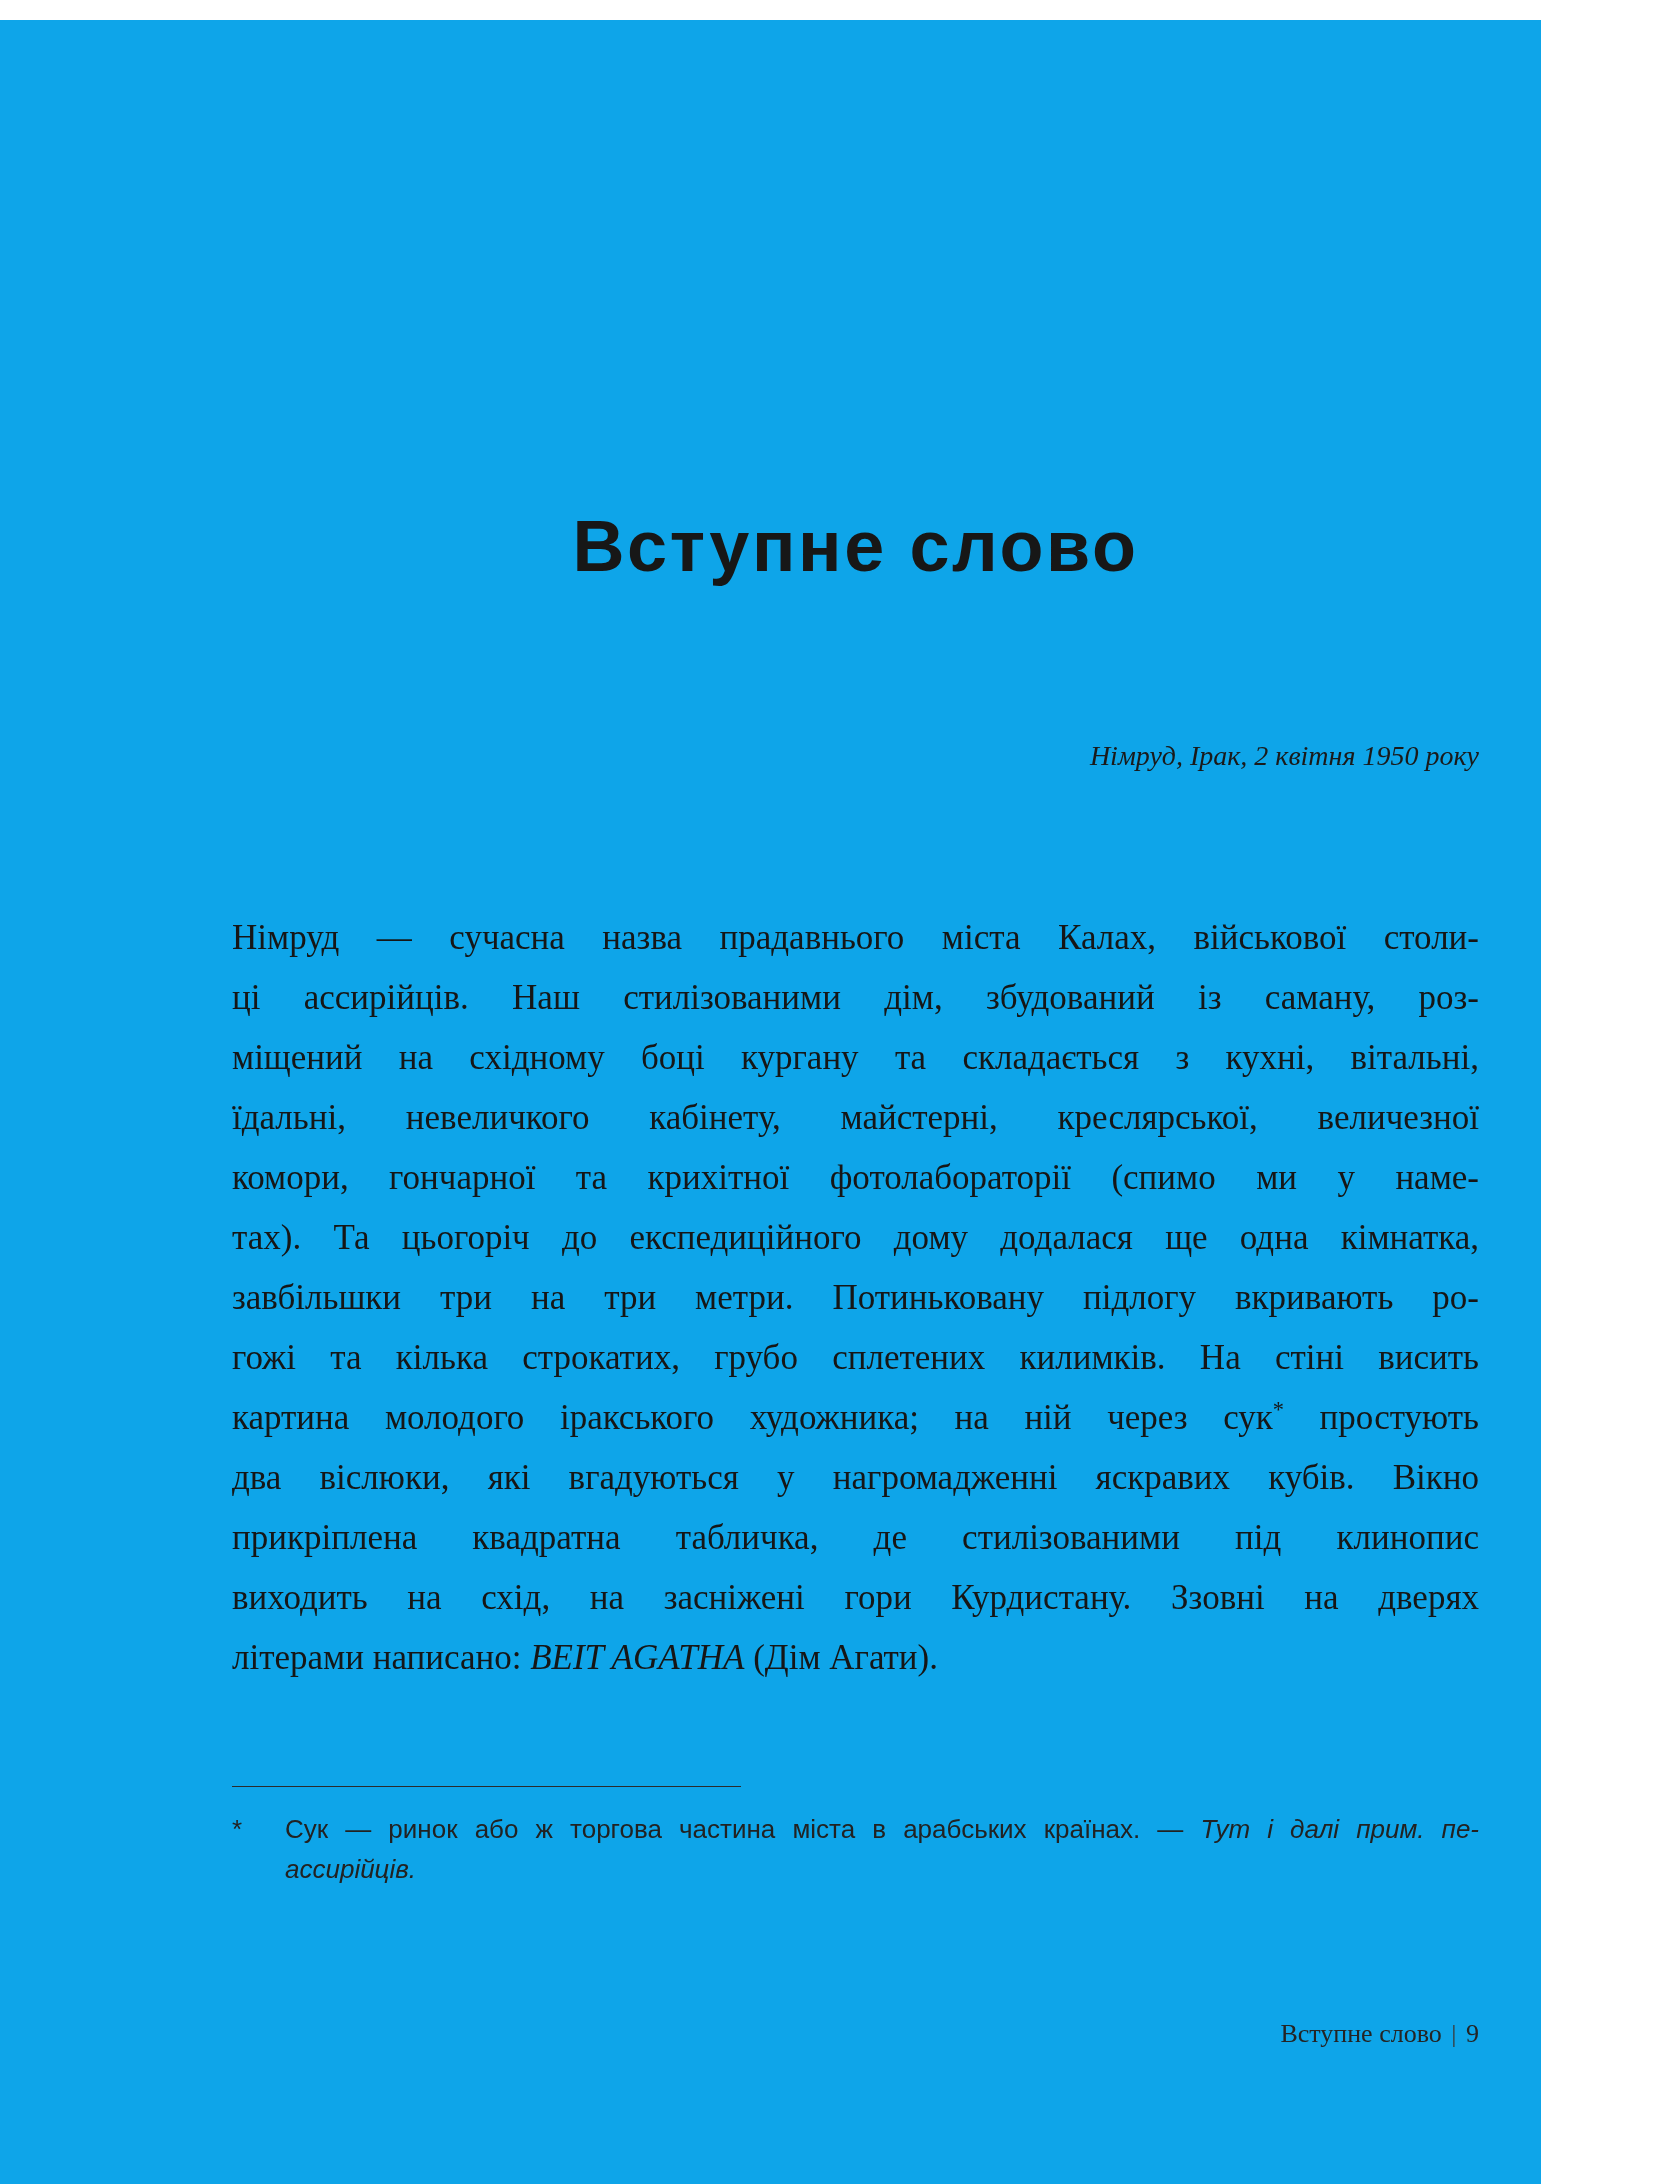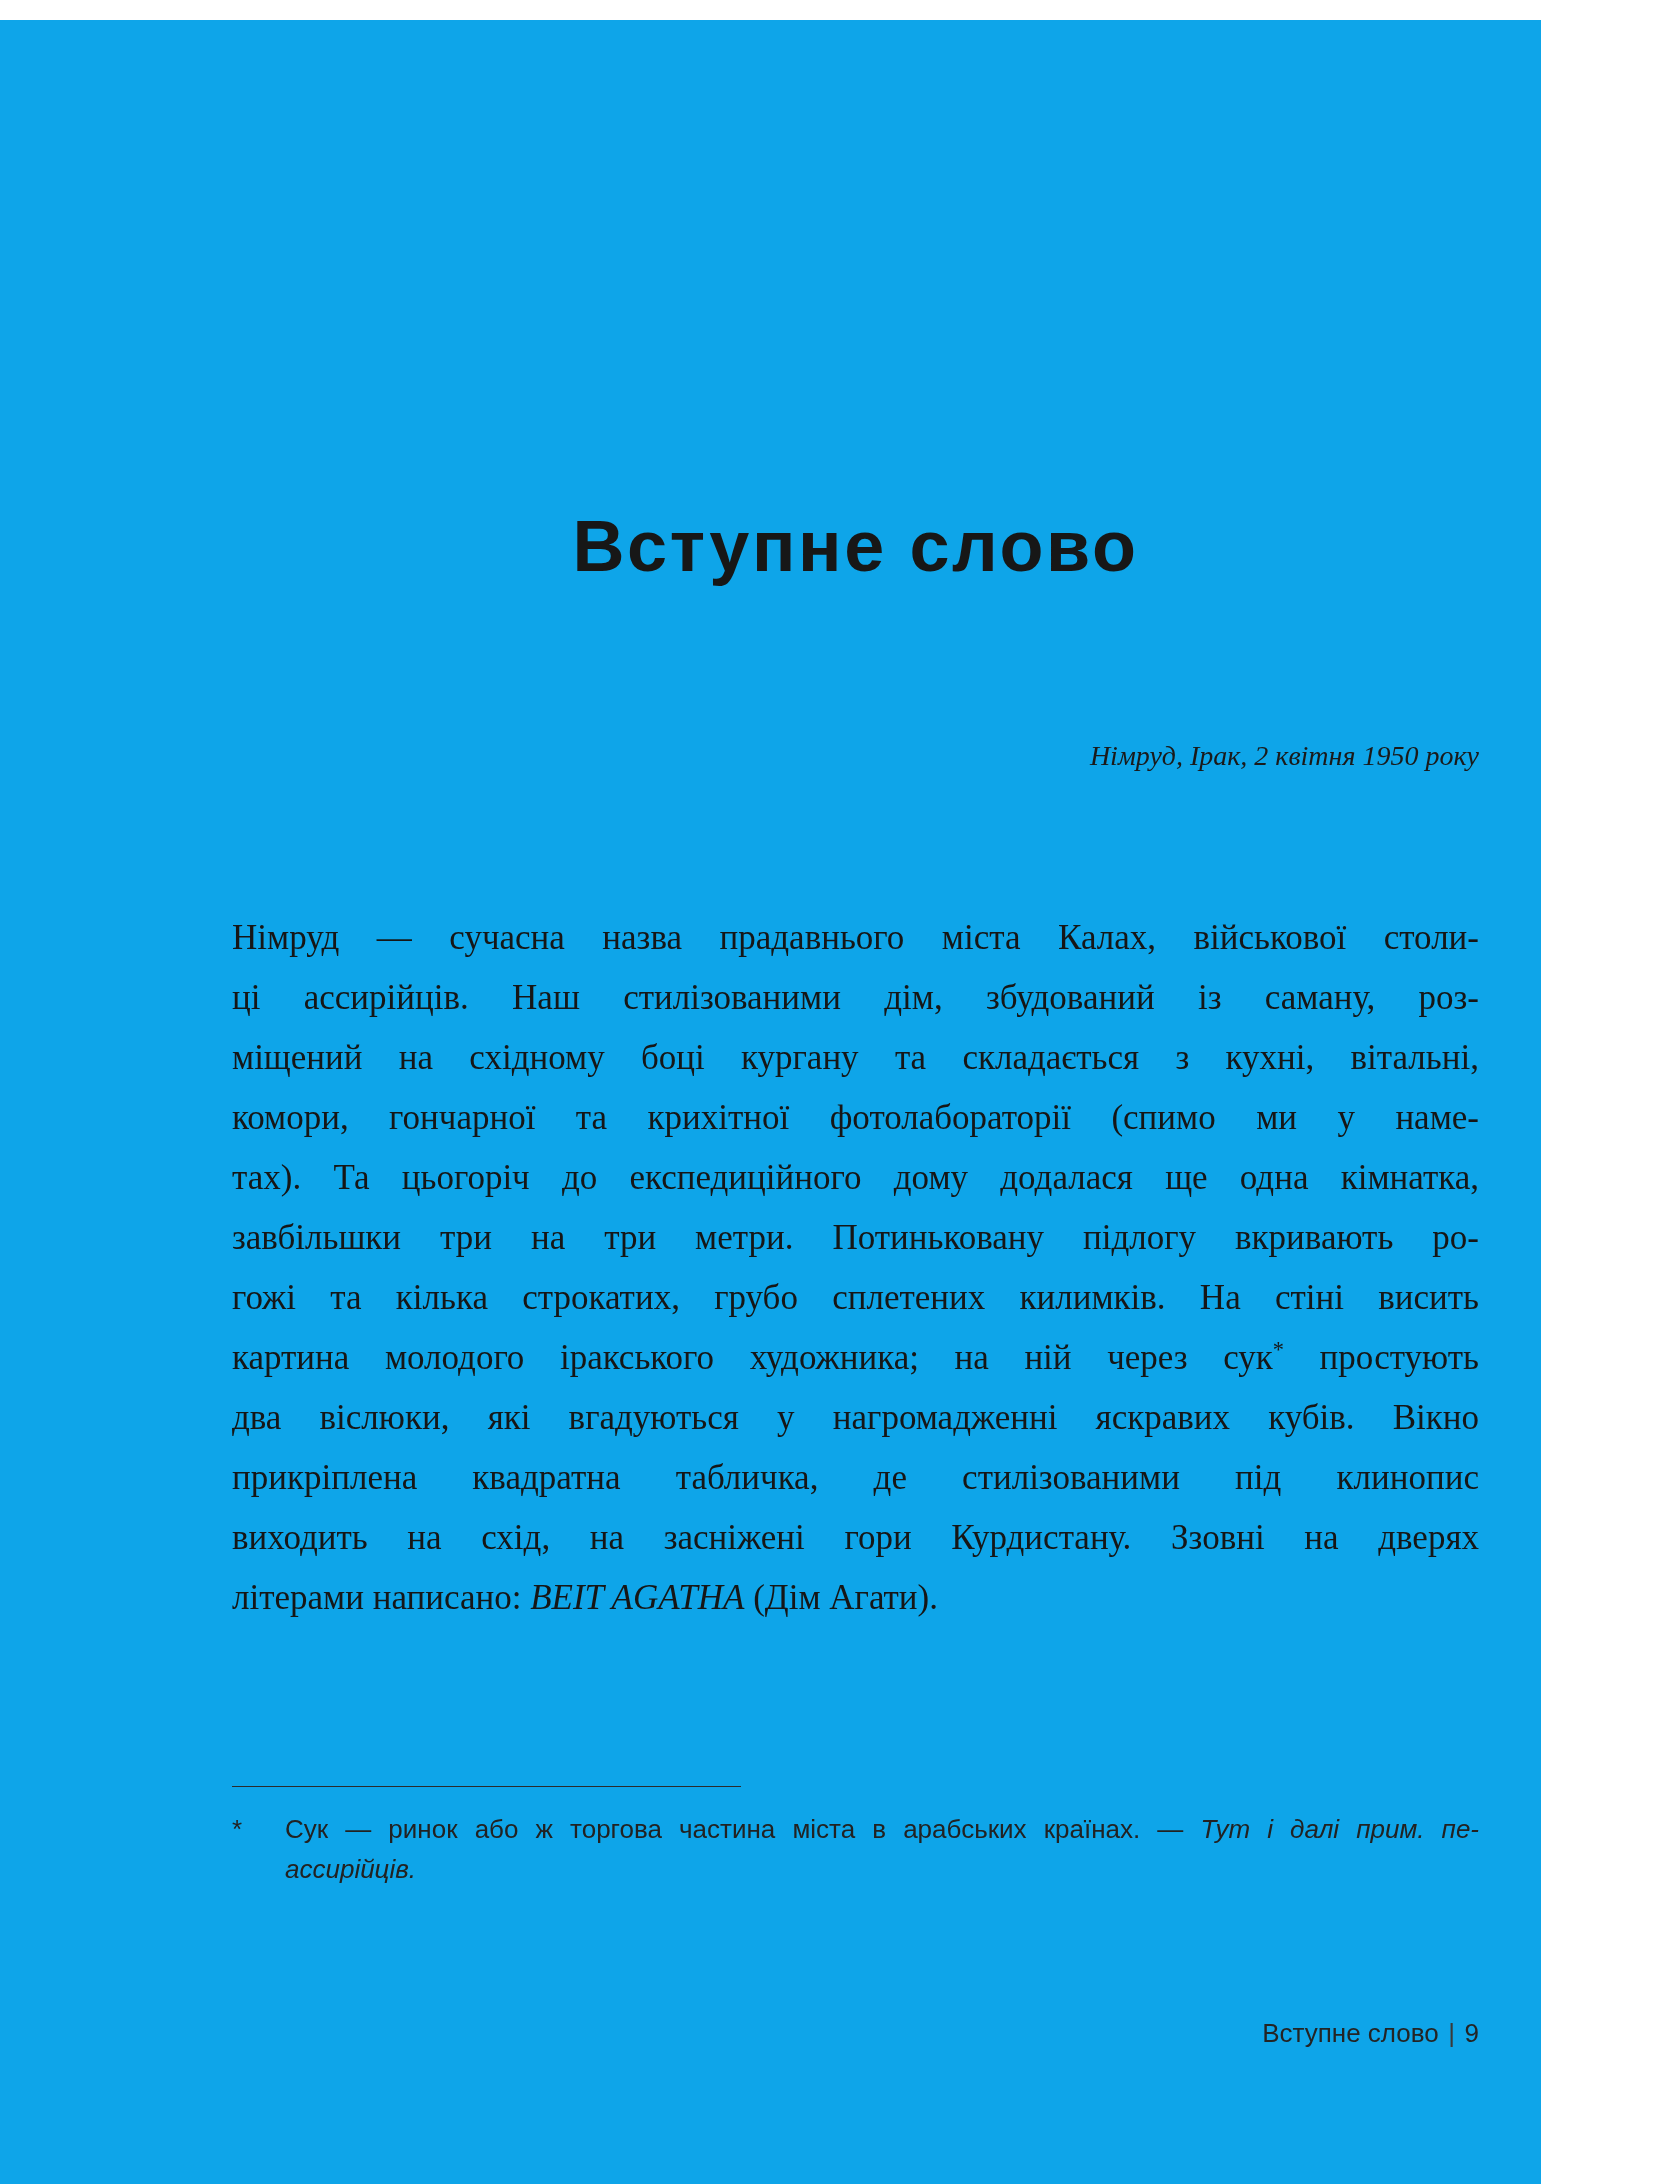--- a/index.html
+++ b/index.html
@@ -61,39 +61,40 @@
     font-size:26px;line-height:40px;
     color:#222222;
   }
   .fn-marker{width:53px;flex:none;}
   .fn-body{flex:1;}
   .fn-line1{text-align:justify;text-align-last:justify;}
   .fn-line2{text-align:left;}
   .page-footer{
     position:absolute;left:232px;top:1998px;width:1247px;
     text-align:right;
-    font-family:Liberation Sans, sans-serif;
+    font-family:Liberation Serif, serif;
     font-size:26px;line-height:1.2;
     color:#242424;
   }
   .page-footer .divider{margin:0 9.5px;color:#3a3a3a;}
 </style>
 </head>
 <body>
 
 <div class="page">
 
   <h1 class="chapter-title">Вступне слово</h1>
 
   <div class="dateline">Німруд, Ірак, 2 квітня 1950 року</div>
 
   <div class="body-paragraph">
     <div class="bline">Німруд — сучасна назва прадавнього міста Калах, військової столи-</div>
     <div class="bline">ці ассирійців. Наш стилізованими дім, збудований із саману, роз-</div>
     <div class="bline">міщений на східному боці кургану та складається з кухні, вітальні,</div>
+    <div class="bline">їдальні, невеличкого кабінету, майстерні, креслярської, величезної</div>
     <div class="bline">комори, гончарної та крихітної фотолабораторії (спимо ми у наме-</div>
     <div class="bline">тах). Та цьогоріч до експедиційного дому додалася ще одна кімнатка,</div>
     <div class="bline">завбільшки три на три метри. Потиньковану підлогу вкривають ро-</div>
     <div class="bline">гожі та кілька строкатих, грубо сплетених килимків. На стіні висить</div>
     <div class="bline"><span>картина молодого іракського художника; на ній через сук</span><sup class="fnref">*</sup><span> простують</span></div>
     <div class="bline">два віслюки, які вгадуються у нагромадженні яскравих кубів. Вікно</div>
     <div class="bline">прикріплена квадратна табличка, де стилізованими під клинопис</div>
     <div class="bline">виходить на схід, на засніжені гори Курдистану. Ззовні на дверях</div>
     <div class="bline last"><span>літерами написано: </span><span class="em-it">BEIT AGATHA</span><span> (Дім Агати).</span></div>
   </div>

